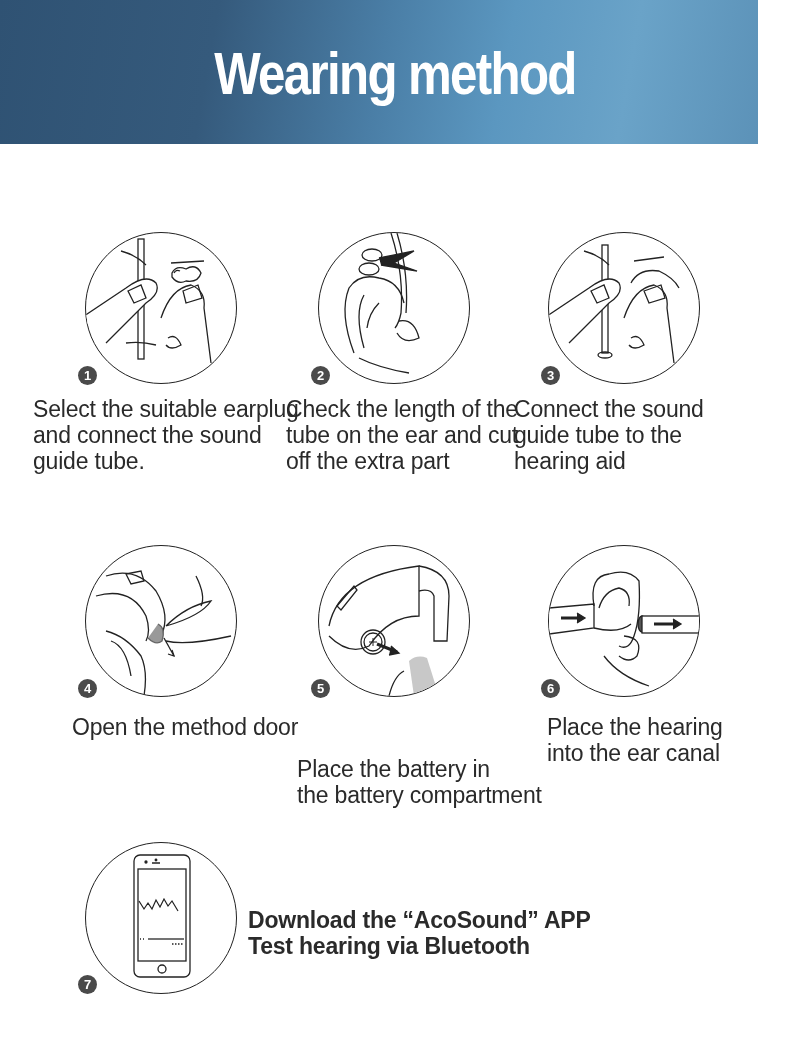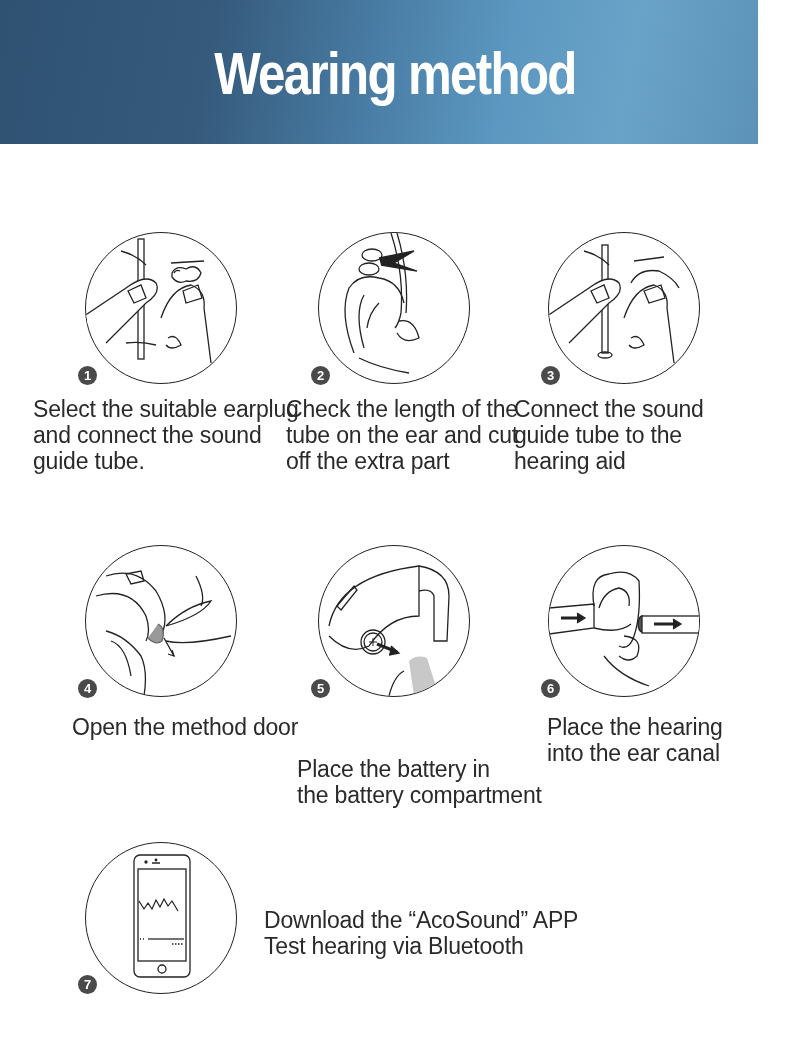--- a/index.html
+++ b/index.html
@@ -144,14 +144,14 @@
     <path d="M66 20 L74 20" stroke-width="1.5"></path>
     <circle cx="70" cy="17" r="0.8" fill="#222"></circle>
     <circle cx="76" cy="126" r="4"></circle>
     <path d="M53 58 L58 66 L62 60 L66 66 L70 57 L74 64 L78 56 L82 63 L86 58 L92 68" stroke-width="1.2"></path>
     <path d="M54 96 L58 96" stroke-dasharray="1 2"></path>
     <path d="M62 96 L98 96" stroke="#444" stroke-width="1.5"></path>
     <path d="M86 101 L98 101" stroke-dasharray="1.5 1.5"></path>
   </svg>
 </div>
 <div class="badge" style="left:78px; top:975px;">7</div>
-<div class="caption" style="left:264px; top:907px;">Download the “AcoSound” APP
+<div class="caption" style="left:248px; top:907px;font-weight:bold;">Download the “AcoSound” APP
 Test hearing via Bluetooth</div>
 
 </body></html>

